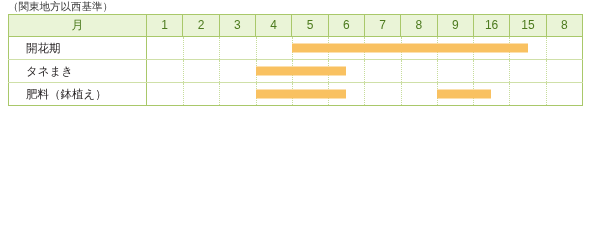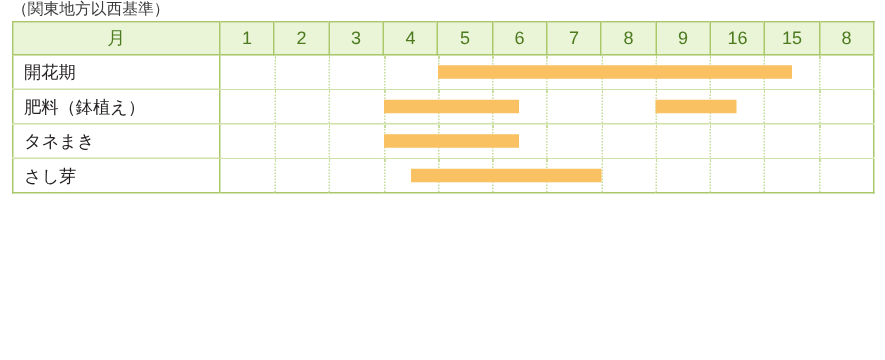--- a/index.html
+++ b/index.html
@@ -62,21 +62,21 @@
   thead th.label-head {
     color: #4c7a1e;
   }
 
   tbody tr { height: 23px; }
   tbody td.row-label {
     border-right: 1px solid #a9c86a;
     border-bottom: 1px solid #cfe0a8;
     font-size: 11.5px;
     color: #231f20;
-    padding-left: 7px;
+    padding-left: 17px;
     white-space: nowrap;
     background: #ffffff;
     vertical-align: middle;
   }
   tbody tr:last-child td.row-label { border-bottom: none; }
 
   tbody td.track {
     border-bottom: 1px solid #cfe0a8;
     position: relative;
     background: #ffffff;
@@ -166,20 +166,41 @@
               <div class="vline" style="left: 75%;"></div>
               <div class="vline" style="left: 83.3333%;"></div>
               <div class="vline" style="left: 91.6667%;"></div>
             </div>
             <div class="bars">
               <div class="bar" style="left: 33.3333%; width: 54.1667%; background: rgb(249, 193, 97);"></div>
             </div>
           </td>
         </tr>
         <tr>
+          <td class="row-label">タネまき</td>
+          <td class="track" colspan="12">
+            <div class="grid-lines">
+              <div class="vline" style="left: 8.33333%;"></div>
+              <div class="vline" style="left: 16.6667%;"></div>
+              <div class="vline" style="left: 25%;"></div>
+              <div class="vline" style="left: 33.3333%;"></div>
+              <div class="vline" style="left: 41.6667%;"></div>
+              <div class="vline" style="left: 50%;"></div>
+              <div class="vline" style="left: 58.3333%;"></div>
+              <div class="vline" style="left: 66.6667%;"></div>
+              <div class="vline" style="left: 75%;"></div>
+              <div class="vline" style="left: 83.3333%;"></div>
+              <div class="vline" style="left: 91.6667%;"></div>
+            </div>
+            <div class="bars">
+              <div class="bar" style="left: 25%; width: 20.8333%; background: rgb(249, 193, 97);"></div>
+            </div>
+          </td>
+        </tr>
+        <tr>
           <td class="row-label">肥料（鉢植え）</td>
           <td class="track" colspan="12">
             <div class="grid-lines">
               <div class="vline" style="left: 8.33333%;"></div>
               <div class="vline" style="left: 16.6667%;"></div>
               <div class="vline" style="left: 25%;"></div>
               <div class="vline" style="left: 33.3333%;"></div>
               <div class="vline" style="left: 41.6667%;"></div>
               <div class="vline" style="left: 50%;"></div>
               <div class="vline" style="left: 58.3333%;"></div>
@@ -187,58 +208,16 @@
               <div class="vline" style="left: 75%;"></div>
               <div class="vline" style="left: 83.3333%;"></div>
               <div class="vline" style="left: 91.6667%;"></div>
             </div>
             <div class="bars">
               <div class="bar" style="left: 25%; width: 20.8333%; background: rgb(249, 193, 97);"></div>
               <div class="bar" style="left: 66.6667%; width: 12.5%; background: rgb(249, 193, 97);"></div>
             </div>
           </td>
         </tr>
-        <tr>
-          <td class="row-label">タネまき</td>
-          <td class="track" colspan="12">
-            <div class="grid-lines">
-              <div class="vline" style="left: 8.33333%;"></div>
-              <div class="vline" style="left: 16.6667%;"></div>
-              <div class="vline" style="left: 25%;"></div>
-              <div class="vline" style="left: 33.3333%;"></div>
-              <div class="vline" style="left: 41.6667%;"></div>
-              <div class="vline" style="left: 50%;"></div>
-              <div class="vline" style="left: 58.3333%;"></div>
-              <div class="vline" style="left: 66.6667%;"></div>
-              <div class="vline" style="left: 75%;"></div>
-              <div class="vline" style="left: 83.3333%;"></div>
-              <div class="vline" style="left: 91.6667%;"></div>
-            </div>
-            <div class="bars">
-              <div class="bar" style="left: 25%; width: 20.8333%; background: rgb(249, 193, 97);"></div>
-            </div>
-          </td>
-        </tr>
-        <tr>
-          <td class="row-label">さし芽</td>
-          <td class="track" colspan="12">
-            <div class="grid-lines">
-              <div class="vline" style="left: 8.33333%;"></div>
-              <div class="vline" style="left: 16.6667%;"></div>
-              <div class="vline" style="left: 25%;"></div>
-              <div class="vline" style="left: 33.3333%;"></div>
-              <div class="vline" style="left: 41.6667%;"></div>
-              <div class="vline" style="left: 50%;"></div>
-              <div class="vline" style="left: 58.3333%;"></div>
-              <div class="vline" style="left: 66.6667%;"></div>
-              <div class="vline" style="left: 75%;"></div>
-              <div class="vline" style="left: 83.3333%;"></div>
-              <div class="vline" style="left: 91.6667%;"></div>
-            </div>
-            <div class="bars">
-              <div class="bar" style="left: 29.1667%; width: 29.1667%; background: rgb(249, 193, 97);"></div>
-            </div>
-          </td>
-        </tr>
       </tbody>
   </table>
 
 </div>
 
 </body></html>

